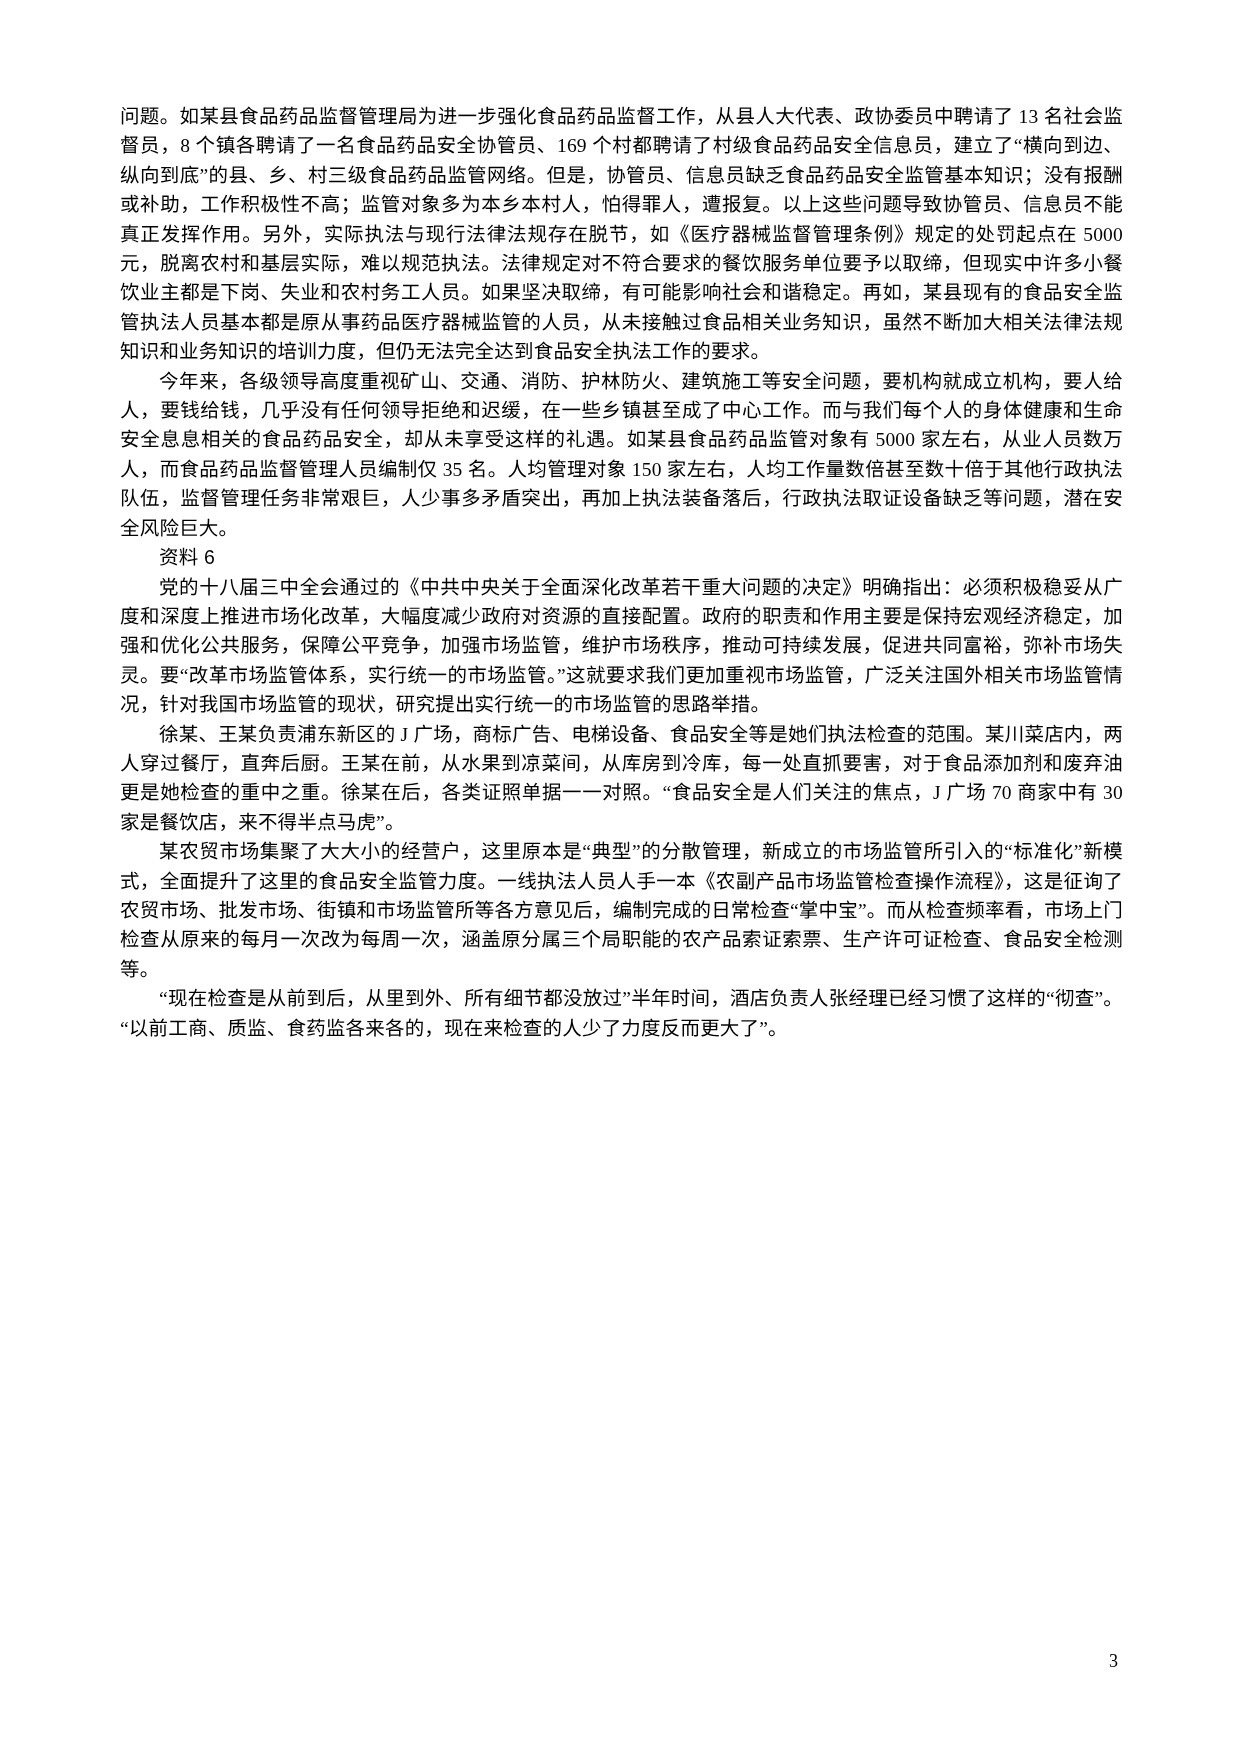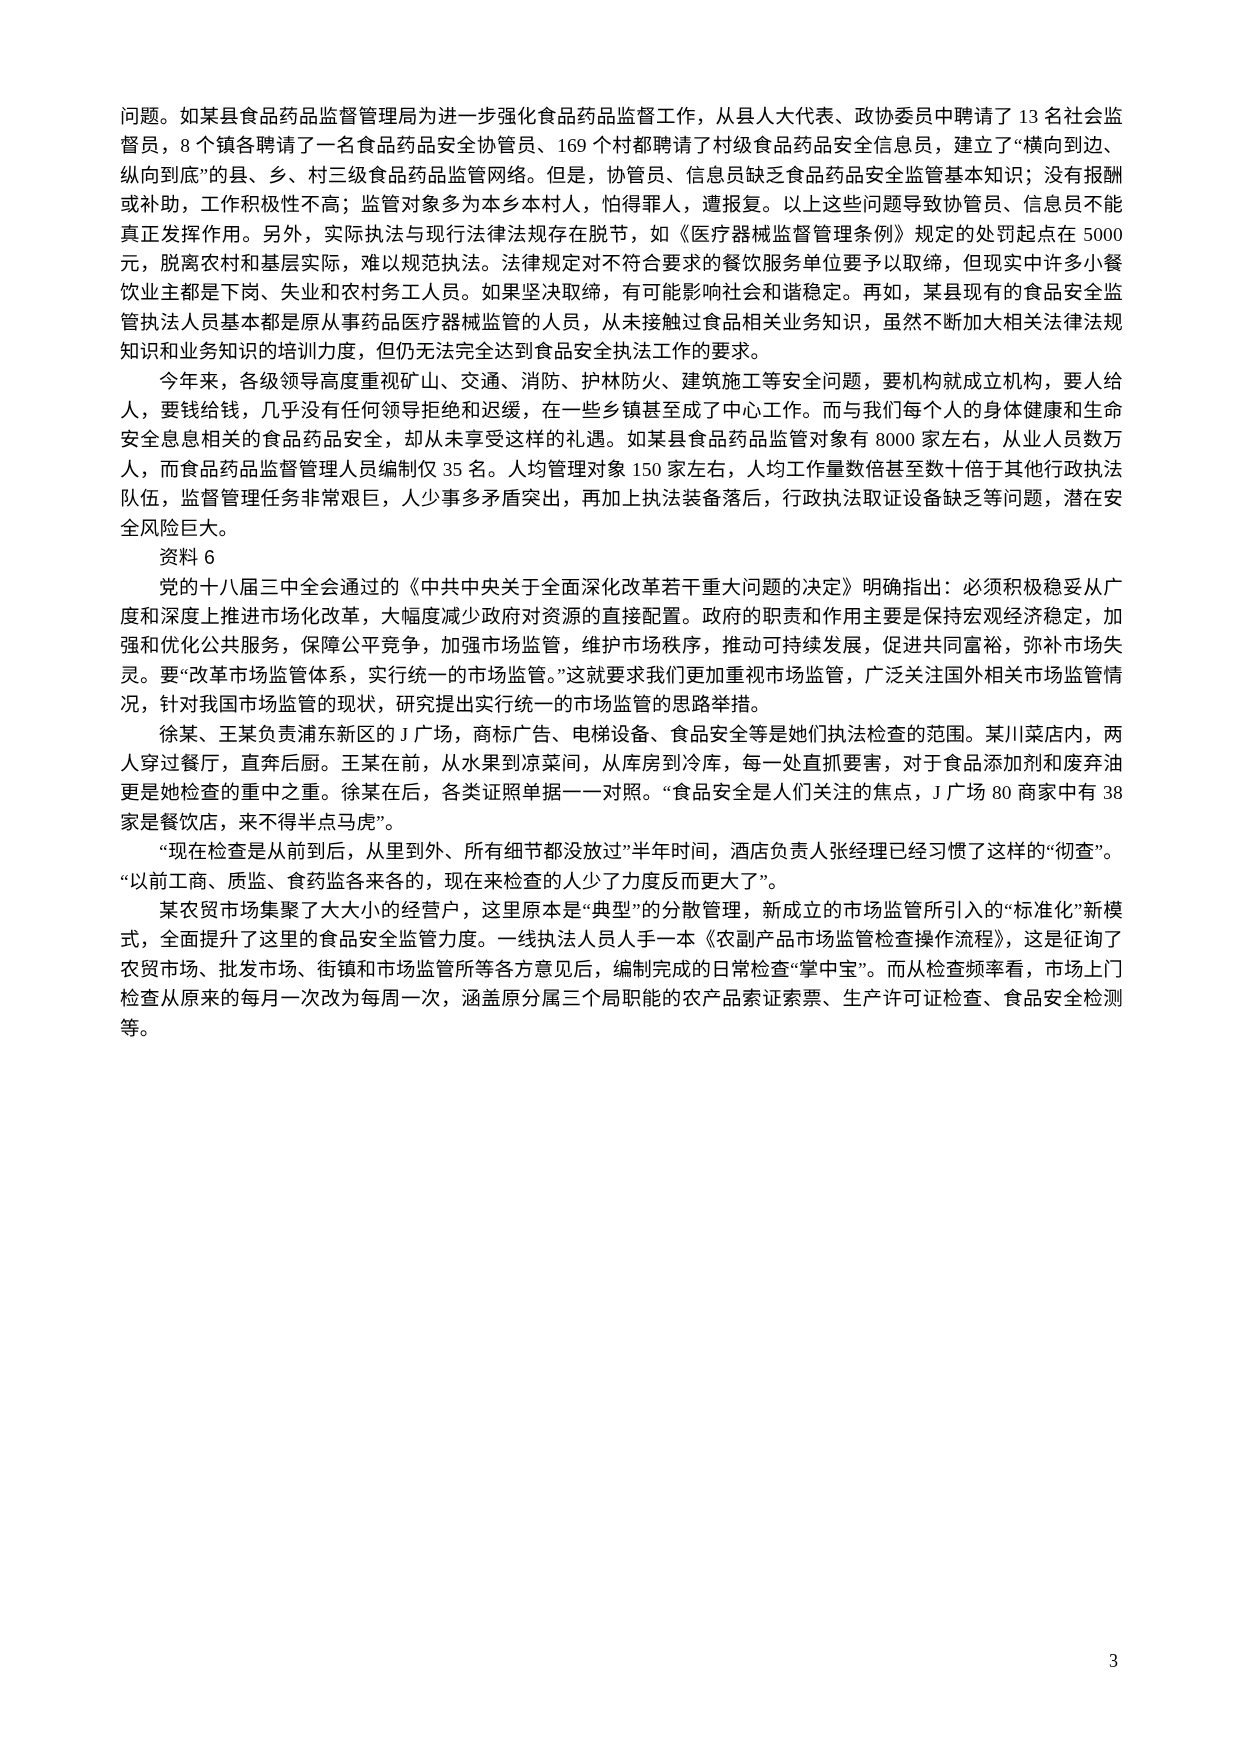--- a/index.html
+++ b/index.html
@@ -48,21 +48,21 @@
     line-height: 29px;
     color: #000000;
   }
 </style>
 </head>
 <body>
 
 <div class="page">
   <div class="content" id="content">
       <p class="noindent">问题。如某县食品药品监督管理局为进一步强化食品药品监督工作，从县人大代表、政协委员中聘请了 13 名社会监督员，8 个镇各聘请了一名食品药品安全协管员、169 个村都聘请了村级食品药品安全信息员，建立了“横向到边、纵向到底”的县、乡、村三级食品药品监管网络。但是，协管员、信息员缺乏食品药品安全监管基本知识；没有报酬或补助，工作积极性不高；监管对象多为本乡本村人，怕得罪人，遭报复。以上这些问题导致协管员、信息员不能真正发挥作用。另外，实际执法与现行法律法规存在脱节，如《医疗器械监督管理条例》规定的处罚起点在 5000 元，脱离农村和基层实际，难以规范执法。法律规定对不符合要求的餐饮服务单位要予以取缔，但现实中许多小餐饮业主都是下岗、失业和农村务工人员。如果坚决取缔，有可能影响社会和谐稳定。再如，某县现有的食品安全监管执法人员基本都是原从事药品医疗器械监管的人员，从未接触过食品相关业务知识，虽然不断加大相关法律法规知识和业务知识的培训力度，但仍无法完全达到食品安全执法工作的要求。</p>
-      <p>今年来，各级领导高度重视矿山、交通、消防、护林防火、建筑施工等安全问题，要机构就成立机构，要人给人，要钱给钱，几乎没有任何领导拒绝和迟缓，在一些乡镇甚至成了中心工作。而与我们每个人的身体健康和生命安全息息相关的食品药品安全，却从未享受这样的礼遇。如某县食品药品监管对象有 8000 家左右，从业人员数万人，而食品药品监督管理人员编制仅 35 名。人均管理对象 150 家左右，人均工作量数倍甚至数十倍于其他行政执法队伍，监督管理任务非常艰巨，人少事多矛盾突出，再加上执法装备落后，行政执法取证设备缺乏等问题，潜在安全风险巨大。</p>
+      <p>今年来，各级领导高度重视矿山、交通、消防、护林防火、建筑施工等安全问题，要机构就成立机构，要人给人，要钱给钱，几乎没有任何领导拒绝和迟缓，在一些乡镇甚至成了中心工作。而与我们每个人的身体健康和生命安全息息相关的食品药品安全，却从未享受这样的礼遇。如某县食品药品监管对象有 5000 家左右，从业人员数万人，而食品药品监督管理人员编制仅 35 名。人均管理对象 150 家左右，人均工作量数倍甚至数十倍于其他行政执法队伍，监督管理任务非常艰巨，人少事多矛盾突出，再加上执法装备落后，行政执法取证设备缺乏等问题，潜在安全风险巨大。</p>
       <p class="heading">资料 6</p>
       <p>党的十八届三中全会通过的《中共中央关于全面深化改革若干重大问题的决定》明确指出：必须积极稳妥从广度和深度上推进市场化改革，大幅度减少政府对资源的直接配置。政府的职责和作用主要是保持宏观经济稳定，加强和优化公共服务，保障公平竞争，加强市场监管，维护市场秩序，推动可持续发展，促进共同富裕，弥补市场失灵。要“改革市场监管体系，实行统一的市场监管。”这就要求我们更加重视市场监管，广泛关注国外相关市场监管情况，针对我国市场监管的现状，研究提出实行统一的市场监管的思路举措。</p>
-      <p>徐某、王某负责浦东新区的 J 广场，商标广告、电梯设备、食品安全等是她们执法检查的范围。某川菜店内，两人穿过餐厅，直奔后厨。王某在前，从水果到凉菜间，从库房到冷库，每一处直抓要害，对于食品添加剂和废弃油更是她检查的重中之重。徐某在后，各类证照单据一一对照。“食品安全是人们关注的焦点，J 广场 80 商家中有 38 家是餐饮店，来不得半点马虎”。</p>
+      <p>徐某、王某负责浦东新区的 J 广场，商标广告、电梯设备、食品安全等是她们执法检查的范围。某川菜店内，两人穿过餐厅，直奔后厨。王某在前，从水果到凉菜间，从库房到冷库，每一处直抓要害，对于食品添加剂和废弃油更是她检查的重中之重。徐某在后，各类证照单据一一对照。“食品安全是人们关注的焦点，J 广场 70 商家中有 30 家是餐饮店，来不得半点马虎”。</p>
+      <p>某农贸市场集聚了大大小的经营户，这里原本是“典型”的分散管理，新成立的市场监管所引入的“标准化”新模式，全面提升了这里的食品安全监管力度。一线执法人员人手一本《农副产品市场监管检查操作流程》，这是征询了农贸市场、批发市场、街镇和市场监管所等各方意见后，编制完成的日常检查“掌中宝”。而从检查频率看，市场上门检查从原来的每月一次改为每周一次，涵盖原分属三个局职能的农产品索证索票、生产许可证检查、食品安全检测等。</p>
       <p>“现在检查是从前到后，从里到外、所有细节都没放过”半年时间，酒店负责人张经理已经习惯了这样的“彻查”。“以前工商、质监、食药监各来各的，现在来检查的人少了力度反而更大了”。</p>
-      <p>某农贸市场集聚了大大小的经营户，这里原本是“典型”的分散管理，新成立的市场监管所引入的“标准化”新模式，全面提升了这里的食品安全监管力度。一线执法人员人手一本《农副产品市场监管检查操作流程》，这是征询了农贸市场、批发市场、街镇和市场监管所等各方意见后，编制完成的日常检查“掌中宝”。而从检查频率看，市场上门检查从原来的每月一次改为每周一次，涵盖原分属三个局职能的农产品索证索票、生产许可证检查、食品安全检测等。</p>
     </div>
   <div class="page-number">3</div>
 </div>
 
 </body></html>

